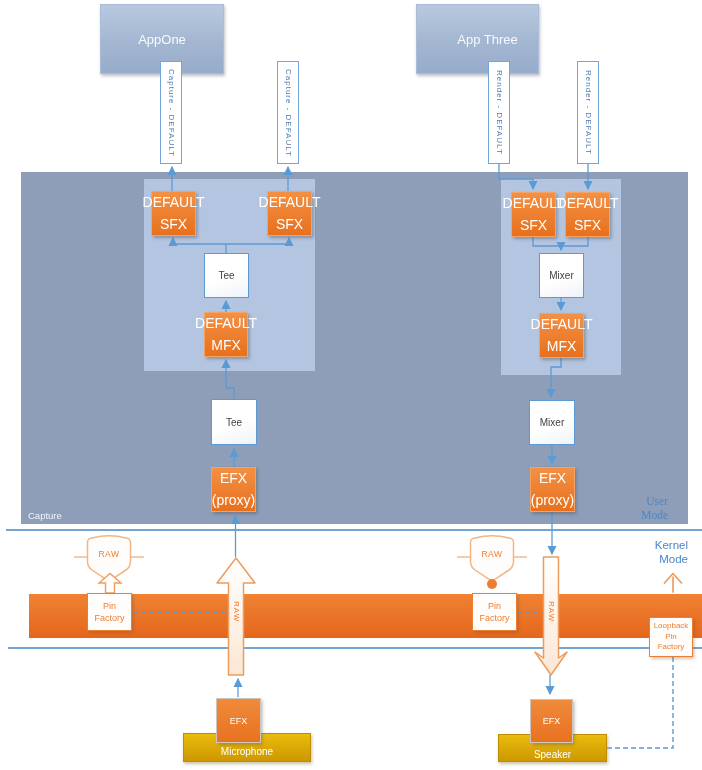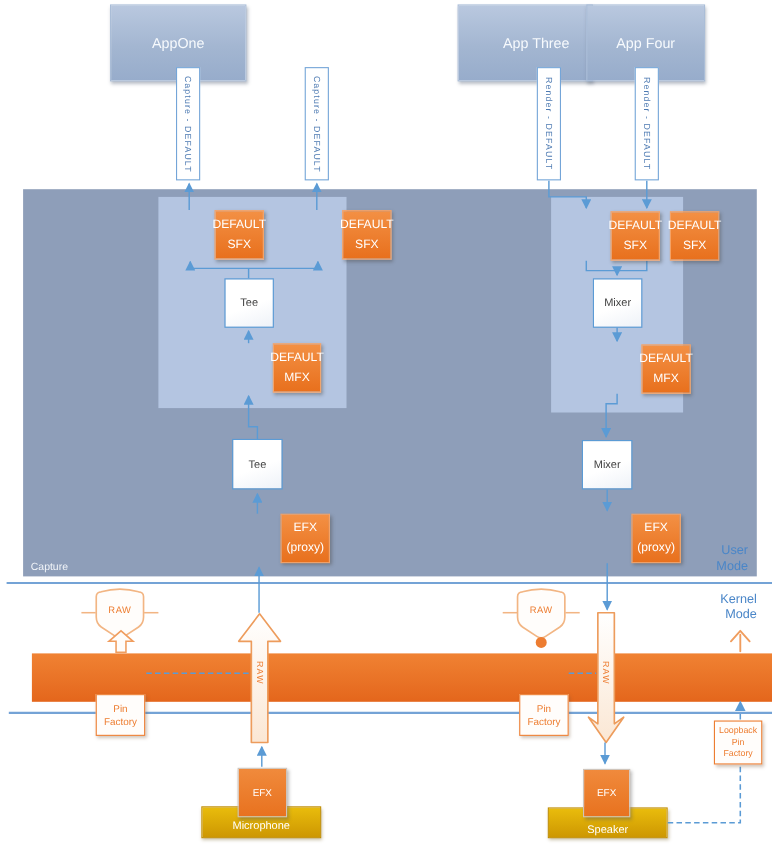--- a/index.html
+++ b/index.html
@@ -10,54 +10,53 @@
        text-align:center;white-space:pre-line;}
   .app{background:linear-gradient(180deg,#b9c8df 0%,#a3b6d1 55%,#97accb 100%);
        border:1px solid #aabdd7;color:#f7fafd;font-size:13px;z-index:2;
        box-shadow:1px 2px 3px rgba(100,110,130,.45);text-align:center;}
   .pipe{background:#fff;border:1px solid #74a5d8;z-index:5;}
   .pipe .vtext{color:#4d7ab2;font-size:8px;}
   .vtext{writing-mode:vertical-rl;text-orientation:mixed;letter-spacing:1px;}
   .region{background:#8e9eb9;z-index:1;}
   .panel{background:#b4c5e1;z-index:2;}
   .obox{background:linear-gradient(180deg,#f39044,#e8701d);border:1px solid #f5a265;color:#fff;
-        font-size:11px;line-height:1.55;z-index:4;box-shadow:1.5px 2px 3px rgba(80,80,80,.45);margin-left:44px;}
+        font-size:14px;line-height:1.55;z-index:4;box-shadow:1.5px 2px 3px rgba(80,80,80,.45);}
   .wbox{background:linear-gradient(160deg,#ffffff 55%,#eef2f8);border:1px solid #5b9bd5;color:#3f3f3f;
         font-size:10px;z-index:4;}
   .pinbox{background:#fffdfb;border:1.5px solid #ed7d31;color:#ed7d31;font-size:9px;line-height:1.35;
-        z-index:4;box-shadow:1.5px 2px 3px rgba(120,90,60,.35);margin-top:38px;}
+        z-index:4;box-shadow:1.5px 2px 3px rgba(120,90,60,.35);}
   .loopbox{font-size:8px;line-height:1.3;}
   .bar{background:linear-gradient(180deg,#f08233,#e4661c);z-index:1;}
   .efxhw{background:linear-gradient(180deg,#f08a3c,#e8721f);border:1px solid #cfc4ba;color:#fff;
         font-size:9px;z-index:4;box-shadow:1.5px 2px 3px rgba(90,90,90,.4);}
   .goldbox{background:linear-gradient(180deg,#e9bc0c,#cd9702);border:1px solid #c08d00;color:#fff;
         font-size:10px;z-index:3;box-shadow:1px 2px 3px rgba(120,100,40,.4);}
   .audiodg-label{position:absolute;left:7px;bottom:3px;color:#f2f5f9;font-size:9.5px;}
   .modelabel{color:#4a86c8;font-size:11.5px;line-height:1.2;text-align:right;white-space:pre-line;z-index:2;}
   .rawbadge-label{color:#ed7d31;font-size:8.5px;letter-spacing:.5px;z-index:4;}
   .rawshaft-label{color:#ed7d31;font-size:8px;z-index:4;display:flex;align-items:center;justify-content:center;}
   svg.wires{position:absolute;left:0;top:0;z-index:3;pointer-events:none;}
 </style>
 </head>
 <body>
 
 <div class="stage">
 
   <div class="box app" style="left:100px;top:4px;width:124px;height:70px;"><span>AppOne</span></div>
   <div class="box app" style="left:416px;top:4px;width:123px;height:70px;padding-left:20px;"><span>App Three</span></div>
-  <div class="box app" style="left:533px;top:4px;width:108px;height:70px;"><span>App Four</span></div>
 
   <div class="box pipe" style="left:160px;top:61px;width:22px;height:103px;"><span class="vtext">Capture - DEFAULT</span></div>
   <div class="box pipe" style="left:277px;top:61px;width:22px;height:103px;"><span class="vtext">Capture - DEFAULT</span></div>
   <div class="box pipe" style="left:488px;top:61px;width:22px;height:103px;"><span class="vtext">Render - DEFAULT</span></div>
   <div class="box pipe" style="left:577px;top:61px;width:22px;height:103px;"><span class="vtext">Render - DEFAULT</span></div>
 
   <div class="abs region" style="left:21px;top:172px;width:667px;height:352px;">
     <div class="audiodg-label">Capture</div>
-    <div class="modelabel" style="position:absolute;right:8px;bottom:1px;">User
+    <div class="modelabel" style="position:absolute;right:20px;bottom:1px;font-family:Liberation Serif, serif;">User
 Mode</div>
   </div>
   <div class="abs panel" style="left:144px;top:179px;width:171px;height:192px;"></div>
   <div class="abs panel" style="left:501px;top:179px;width:120px;height:196px;"></div>
 
   <div class="modelabel abs" style="right:14px;top:539px;">Kernel
 Mode</div>
 
   <div class="box obox" style="left:151px;top:191px;width:45px;height:45px;">DEFAULT
 SFX</div>
@@ -94,21 +93,21 @@
   <div class="box rawbadge-label" style="left:87px;top:546px;width:44px;height:16px;">RAW</div>
   <div class="box rawbadge-label" style="left:470px;top:546px;width:44px;height:16px;">RAW</div>
 
   <div class="abs rawshaft-label" style="left:227px;top:590px;width:18px;height:44px;">
       <span class="vtext">RAW</span>
     </div>
   <div class="abs rawshaft-label" style="left:542px;top:590px;width:18px;height:44px;">
       <span class="vtext">RAW</span>
     </div>
 
-  <div class="box goldbox" style="left:183px;top:733px;width:109px;height:29px;"><span style="margin-top:8px;">Microphone</span></div>
+  <div class="box goldbox" style="left:183px;top:733px;width:128px;height:29px;"><span style="margin-top:8px;">Microphone</span></div>
   <div class="box goldbox" style="left:498px;top:734px;width:109px;height:28px;"><span style="margin-top:12px;">Speaker</span></div>
   <div class="box efxhw" style="left:216px;top:698px;width:45px;height:45px;">EFX</div>
   <div class="box efxhw" style="left:530px;top:699px;width:43px;height:44px;">EFX</div>
 
   <svg class="wires" width="702" height="770" viewBox="0 0 702 770">
     <defs>
       <marker id="arr" viewBox="0 0 8 8" refX="7" refY="4" markerWidth="7" markerHeight="7" orient="auto">
         <path d="M0,0 L8,4 L0,8 Z" fill="#5b9bd5"></path>
       </marker>
       <linearGradient id="gArrow" x1="0" y1="0" x2="0" y2="1">

